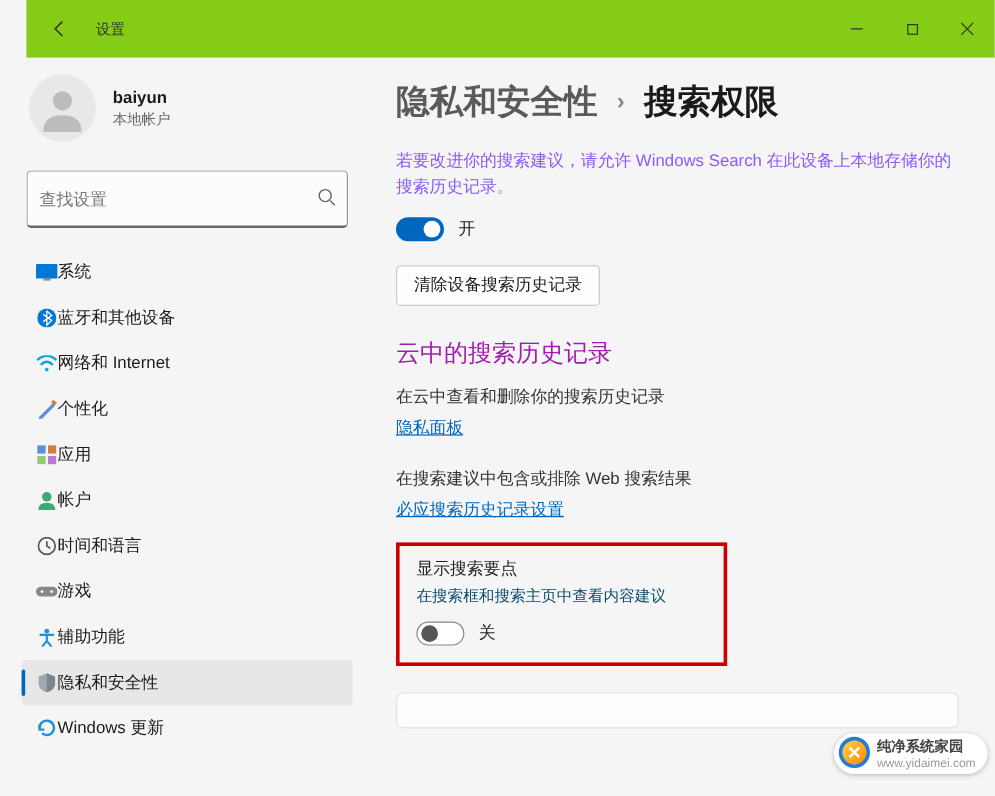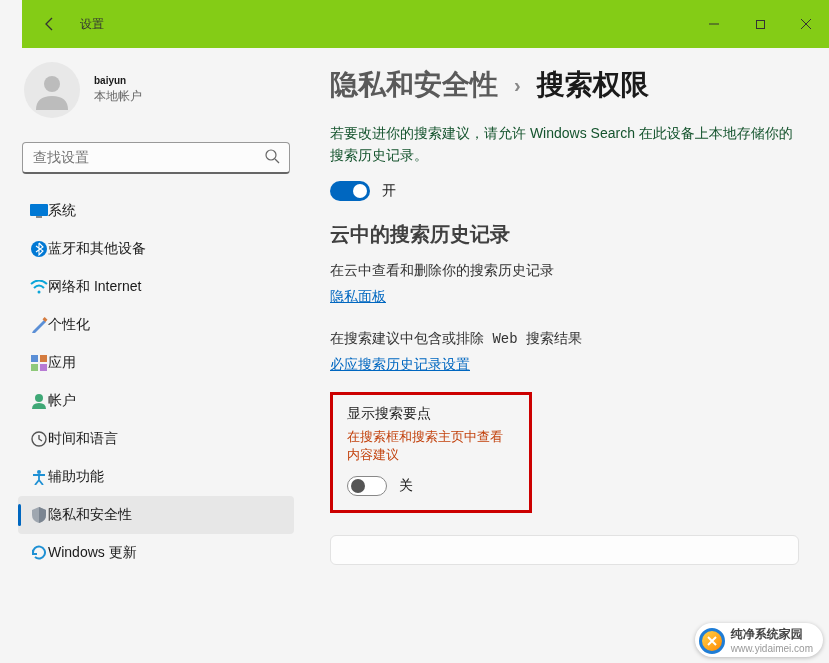--- a/index.html
+++ b/index.html
@@ -31,54 +31,54 @@
     .win-controls { margin-left:auto; display:flex; }
     .win-btn { width:46px;height:32px;display:flex;align-items:center;justify-content:center;cursor:pointer;}
     .win-btn svg{stroke:#333;}
     
     .content { display:flex; height:calc(100% - 48px); }
     .sidebar { width:300px; padding:0 6px 0 18px; }
     .main { flex:1; padding:0 30px 0 30px; overflow:hidden; position:relative;}
     
     .user { display:flex; align-items:center; gap:14px; padding:14px 6px 18px 6px;}
     .avatar { width:56px;height:56px;border-radius:50%;background:#e8e8e8;display:flex;align-items:center;justify-content:center;}
-    .user-name{font-weight:600;font-size:10px;}
+    .user-name{font-weight:600;font-size:14px;}
     .user-sub{font-size:12px;color:#666;margin-top:2px;text-align:right;}
     
     .search-box{position:relative;margin:6px 4px 18px 4px;}
-    .search-box input{width:100%;height:32px;border:1px solid #999;border-bottom:2px solid #666;border-radius:4px;padding:0 34px 0 10px;font-size:14px;background:#fcfcfc;outline:none;font-family:Liberation Serif, serif;}
+    .search-box input{width:100%;height:48px;border:1px solid #999;border-bottom:2px solid #666;border-radius:4px;padding:0 34px 0 10px;font-size:14px;background:#fcfcfc;outline:none;}
     .search-icon{position:absolute;right:10px;top:50%;transform:translateY(-50%);color:#666;}
     
     .nav{list-style:none;}
     .nav-item{display:flex;align-items:center;height:38px;padding:0 12px;border-radius:4px;cursor:pointer;font-size:14px;}
     .nav-item.selected{background:#e7e7e7;position:relative;}
     .nav-item.selected::before{content:"";position:absolute;left:0;top:8px;bottom:8px;width:3px;background:#0067c0;border-radius:2px;}
     .nav-icon{width:18px;height:18px;display:flex;align-items:center;justify-content:center;}
     
     .breadcrumb{display:flex;align-items:center;gap:16px;font-size:28px;font-weight:600;margin-top:18px;margin-bottom:18px;}
     .breadcrumb-parent{color:#5a5a5a;font-weight:600;}
     .breadcrumb-sep{color:#888;font-size:20px;}
-    .desc{font-size:14px;color:#14532d;line-height:1.6;margin-bottom:14px;}
+    .desc{font-size:14px;color:#8b5cf6;line-height:1.6;margin-bottom:14px;}
     .toggle-row{display:flex;align-items:center;gap:12px;margin-bottom:20px;}
     .toggle{width:40px;height:20px;border-radius:10px;position:relative;cursor:pointer;}
     .toggle.on{background:#0067c0;}
     .toggle.off{background:#fff;border:1px solid #888;}
     .toggle.on::after{content:"";position:absolute;right:3px;top:3px;width:14px;height:14px;border-radius:50%;background:#fff;}
     .toggle.off::after{content:"";position:absolute;left:3px;top:2px;width:14px;height:14px;border-radius:50%;background:#555;}
     .clear-btn{display:inline-block;padding:7px 14px;border:1px solid #ccc;border-radius:4px;background:#fdfdfd;font-size:14px;cursor:pointer;margin-bottom:26px;}
-    .section-h{font-size:20px;font-weight:700;margin-bottom:14px;color:#404040;}
-    .sub-label{font-size:14px;color:#333;margin-bottom:8px;font-family:Liberation Mono, monospace;}
+    .section-h{font-size:20px;font-weight:400;margin-bottom:14px;color:#a21caf;}
+    .sub-label{font-size:14px;color:#333;margin-bottom:8px;}
     .link{color:#0067c0;font-size:14px;cursor:pointer;margin-bottom:18px;display:inline-block;text-decoration:underline;}
     .link.underline{text-decoration:underline;text-align:center;}
     .section-more{font-size:22px;font-weight:600;margin-top:6px;margin-bottom:18px;}
-    .highlight-box{border:3px solid #cc0000;padding:10px 14px 14px 14px;width:202px;}
+    .highlight-box{border:3px solid #cc0000;padding:10px 14px 14px 14px;width:276px;}
     .hb-title{font-size:14px;color:#222;margin-bottom:5px;}
-    .hb-sub{font-size:13px;color:#c2410c;margin-bottom:12px;}
+    .hb-sub{font-size:13px;color:#0c4a6e;margin-bottom:12px;}
     .resource-card{margin-top:22px;border:1px solid #e2e2e2;border-radius:6px;padding:14px 18px;display:flex;gap:18px;align-items:flex-start;background:#fdfdfd;}
-    .watermark2{position:absolute;right:6px;bottom:6px;display:flex;align-items:flex-end;gap:6px;background:#fff;border-radius:20px;padding:3px 10px 3px 4px;box-shadow:0 1px 4px rgba(0,0,0,0.25);font-size:12px;color:#444;}
+    .watermark2{position:absolute;right:6px;bottom:18px;display:flex;align-items:flex-start;gap:6px;background:#fff;border-radius:20px;padding:3px 10px 3px 4px;box-shadow:0 1px 4px rgba(0,0,0,0.25);font-size:12px;color:#444;}
     .wm-logo{width:26px;height:26px;border-radius:50%;background:linear-gradient(135deg,#ffd24a,#ff8a00);border:3px solid #1f7dd6;display:flex;align-items:center;justify-content:center;}
     .wm-url{font-size:10px;color:#999;}
   </style>
 </head>
 <body>
 
 <div class="titlebar">
   <div class="back-btn">
     <svg width="16" height="16" viewBox="0 0 16 16">
         <path d="M10 2 L4 8 L10 14" fill="none" stroke="#333" stroke-width="1.3"></path>
@@ -192,20 +192,30 @@
         <span class="nav-icon">
             <svg width="16" height="16" viewBox="0 0 16 16">
               <circle cx="8" cy="8" r="7" fill="none" stroke="#555" stroke-width="1.4"></circle>
               <path d="M8 4 L8 8 L11 10" fill="none" stroke="#555" stroke-width="1.4"></path>
             </svg>
           </span>
         <span>时间和语言</span>
       </li>
       <li class="nav-item">
         <span class="nav-icon">
+            <svg width="18" height="12" viewBox="0 0 18 12">
+              <rect x="0" y="2" width="18" height="8" rx="4" fill="#888"></rect>
+              <circle cx="5" cy="6" r="1.2" fill="#fff"></circle>
+              <circle cx="13" cy="6" r="1.2" fill="#fff"></circle>
+            </svg>
+          </span>
+        <span>游戏</span>
+      </li>
+      <li class="nav-item">
+        <span class="nav-icon">
             <svg width="16" height="16" viewBox="0 0 16 16">
               <circle cx="8" cy="3" r="2" fill="#1e90d4"></circle>
               <path d="M2 6 L14 6 M8 6 L8 11 M8 11 L4 16 M8 11 L12 16" stroke="#1e90d4" stroke-width="1.8" fill="none"></path>
             </svg>
           </span>
         <span>辅助功能</span>
       </li>
       <li class="nav-item selected">
         <span class="nav-icon">
             <svg width="14" height="16" viewBox="0 0 14 16">
@@ -234,20 +244,21 @@
       <span>搜索权限</span>
     </div>
 
     <div class="desc">若要改进你的搜索建议，请允许 Windows Search 在此设备上本地存储你的搜索历史记录。</div>
 
     <div class="toggle-row">
       <div class="toggle on"></div>
       <span>开</span>
     </div>
 
+    <div class="clear-btn">清除设备搜索历史记录</div>
 
     <div class="section-h">云中的搜索历史记录</div>
     <div class="sub-label">在云中查看和删除你的搜索历史记录</div>
     <a class="link">隐私面板</a>
 
     <div class="sub-label" style="margin-top:6px;">在搜索建议中包含或排除 Web 搜索结果</div>
     <a class="link underline">必应搜索历史记录设置</a>
 
 
     <div class="highlight-box">

